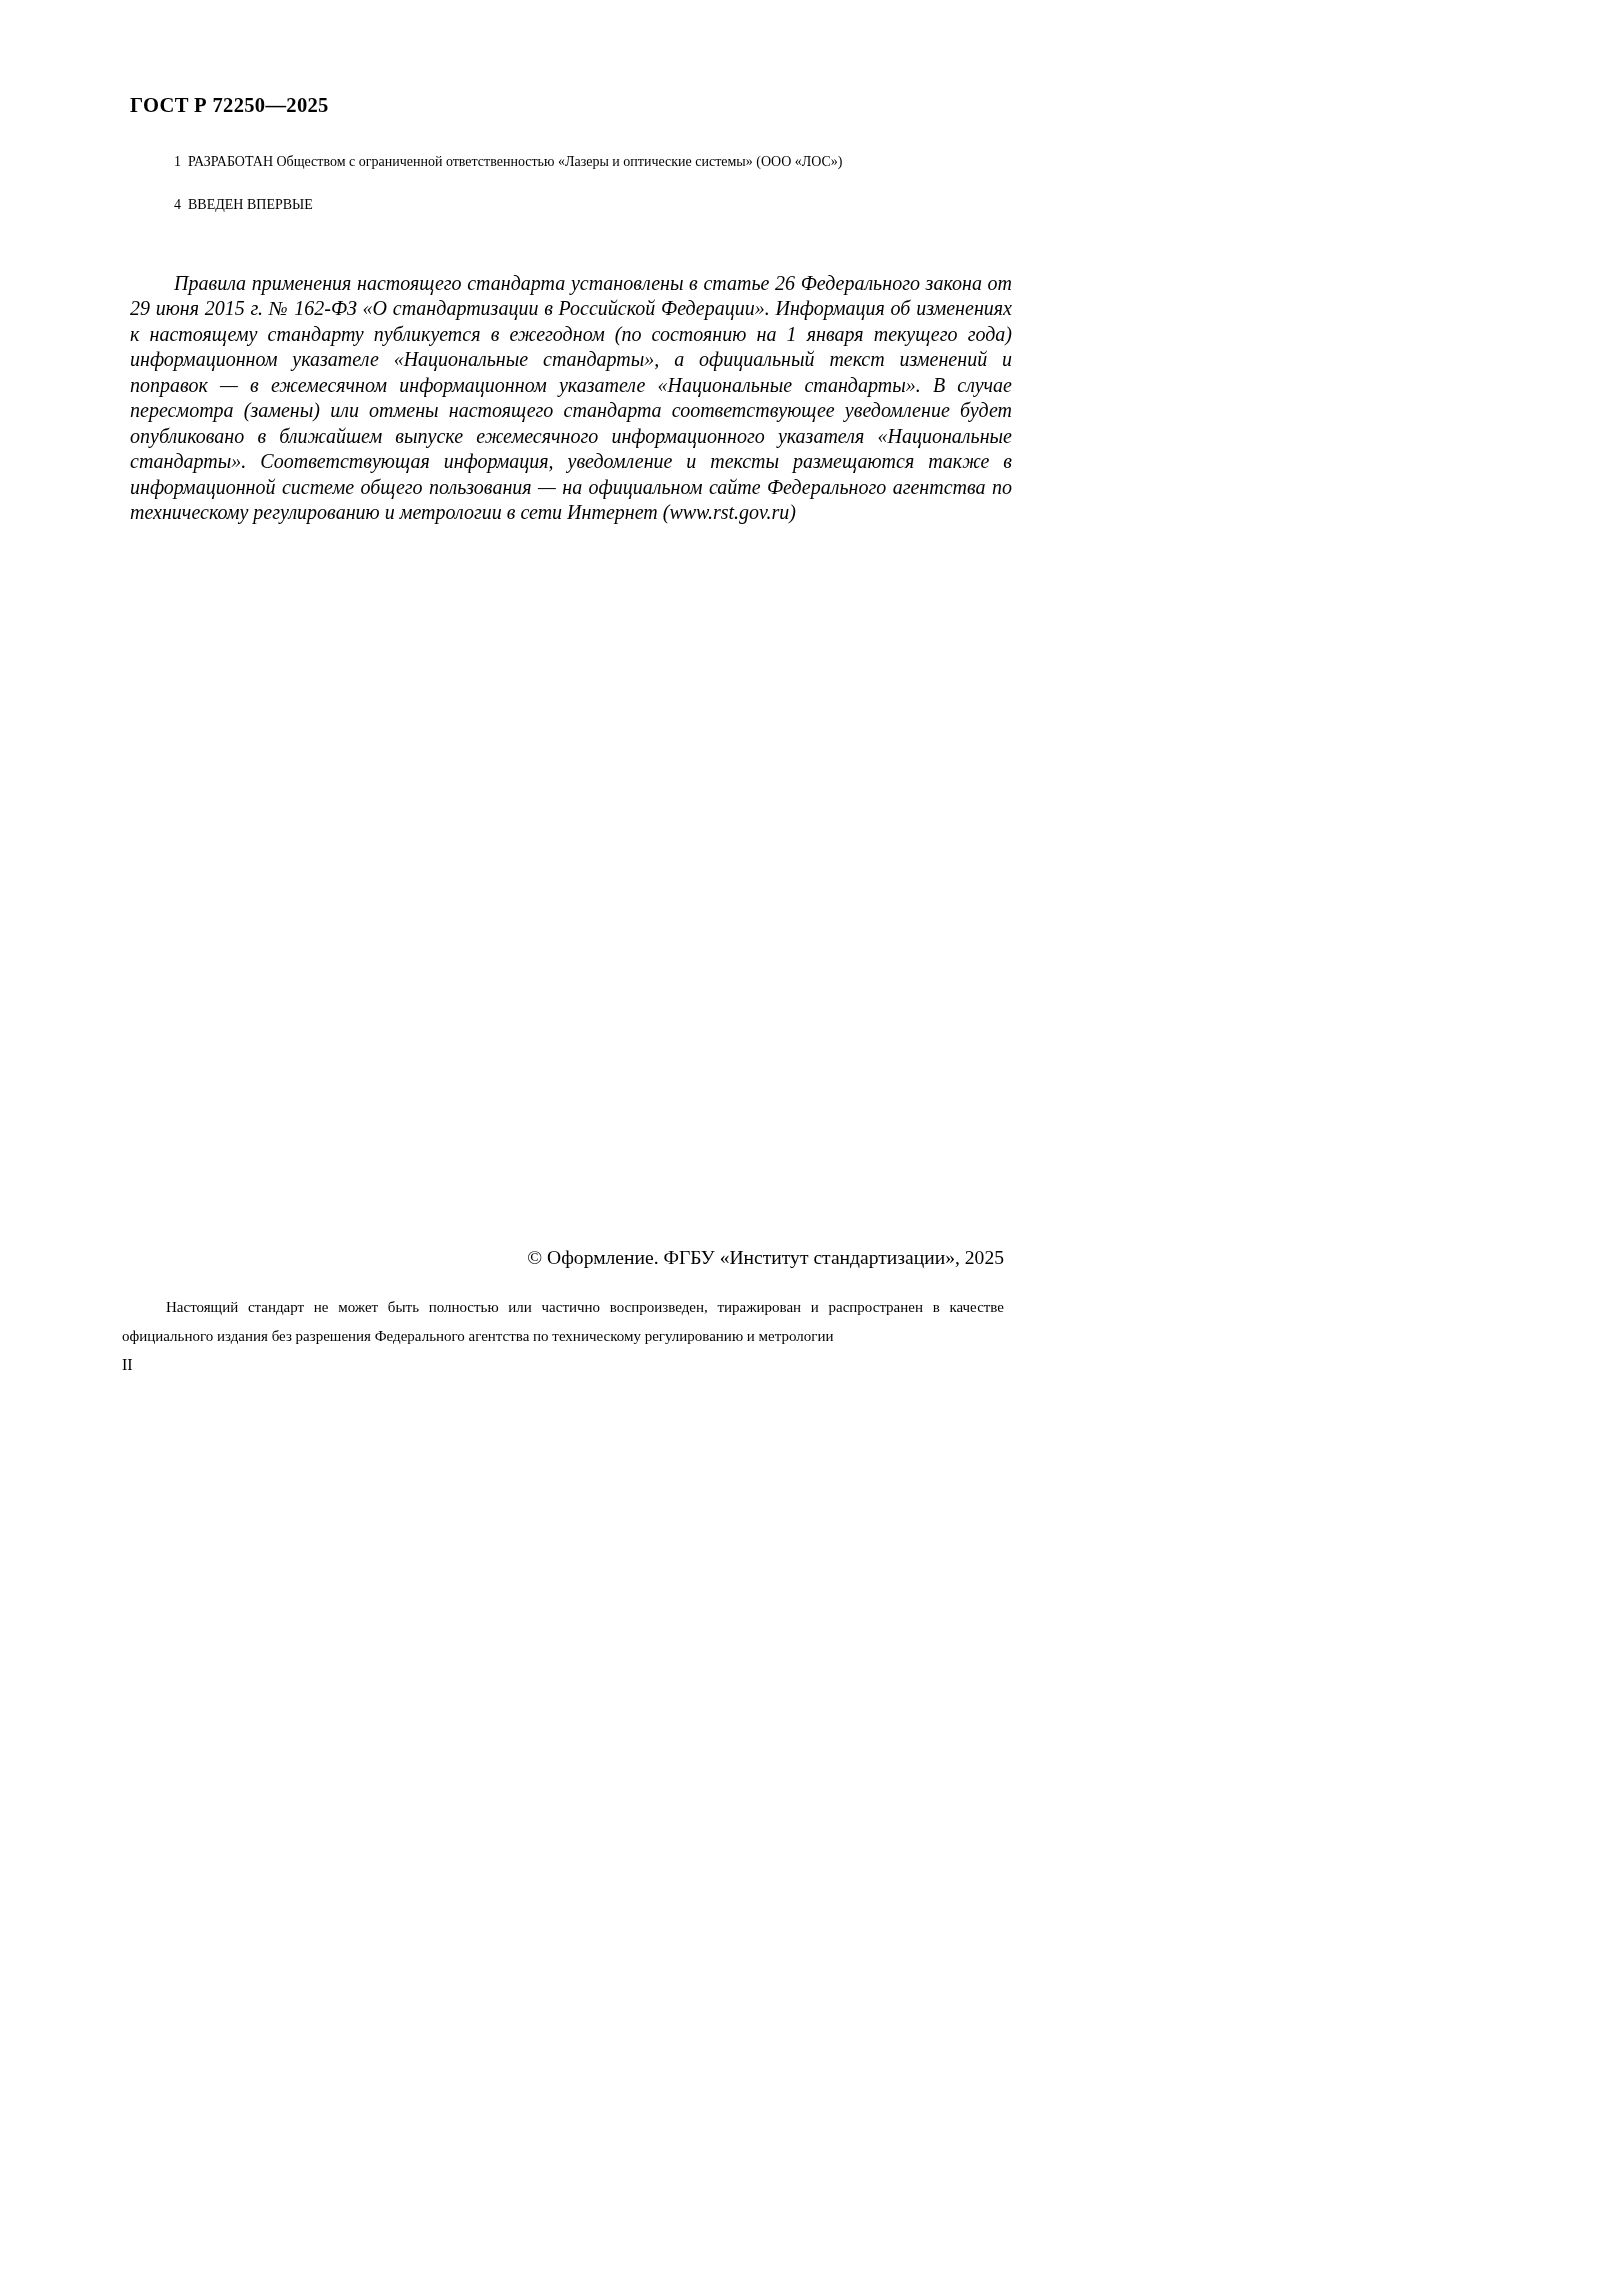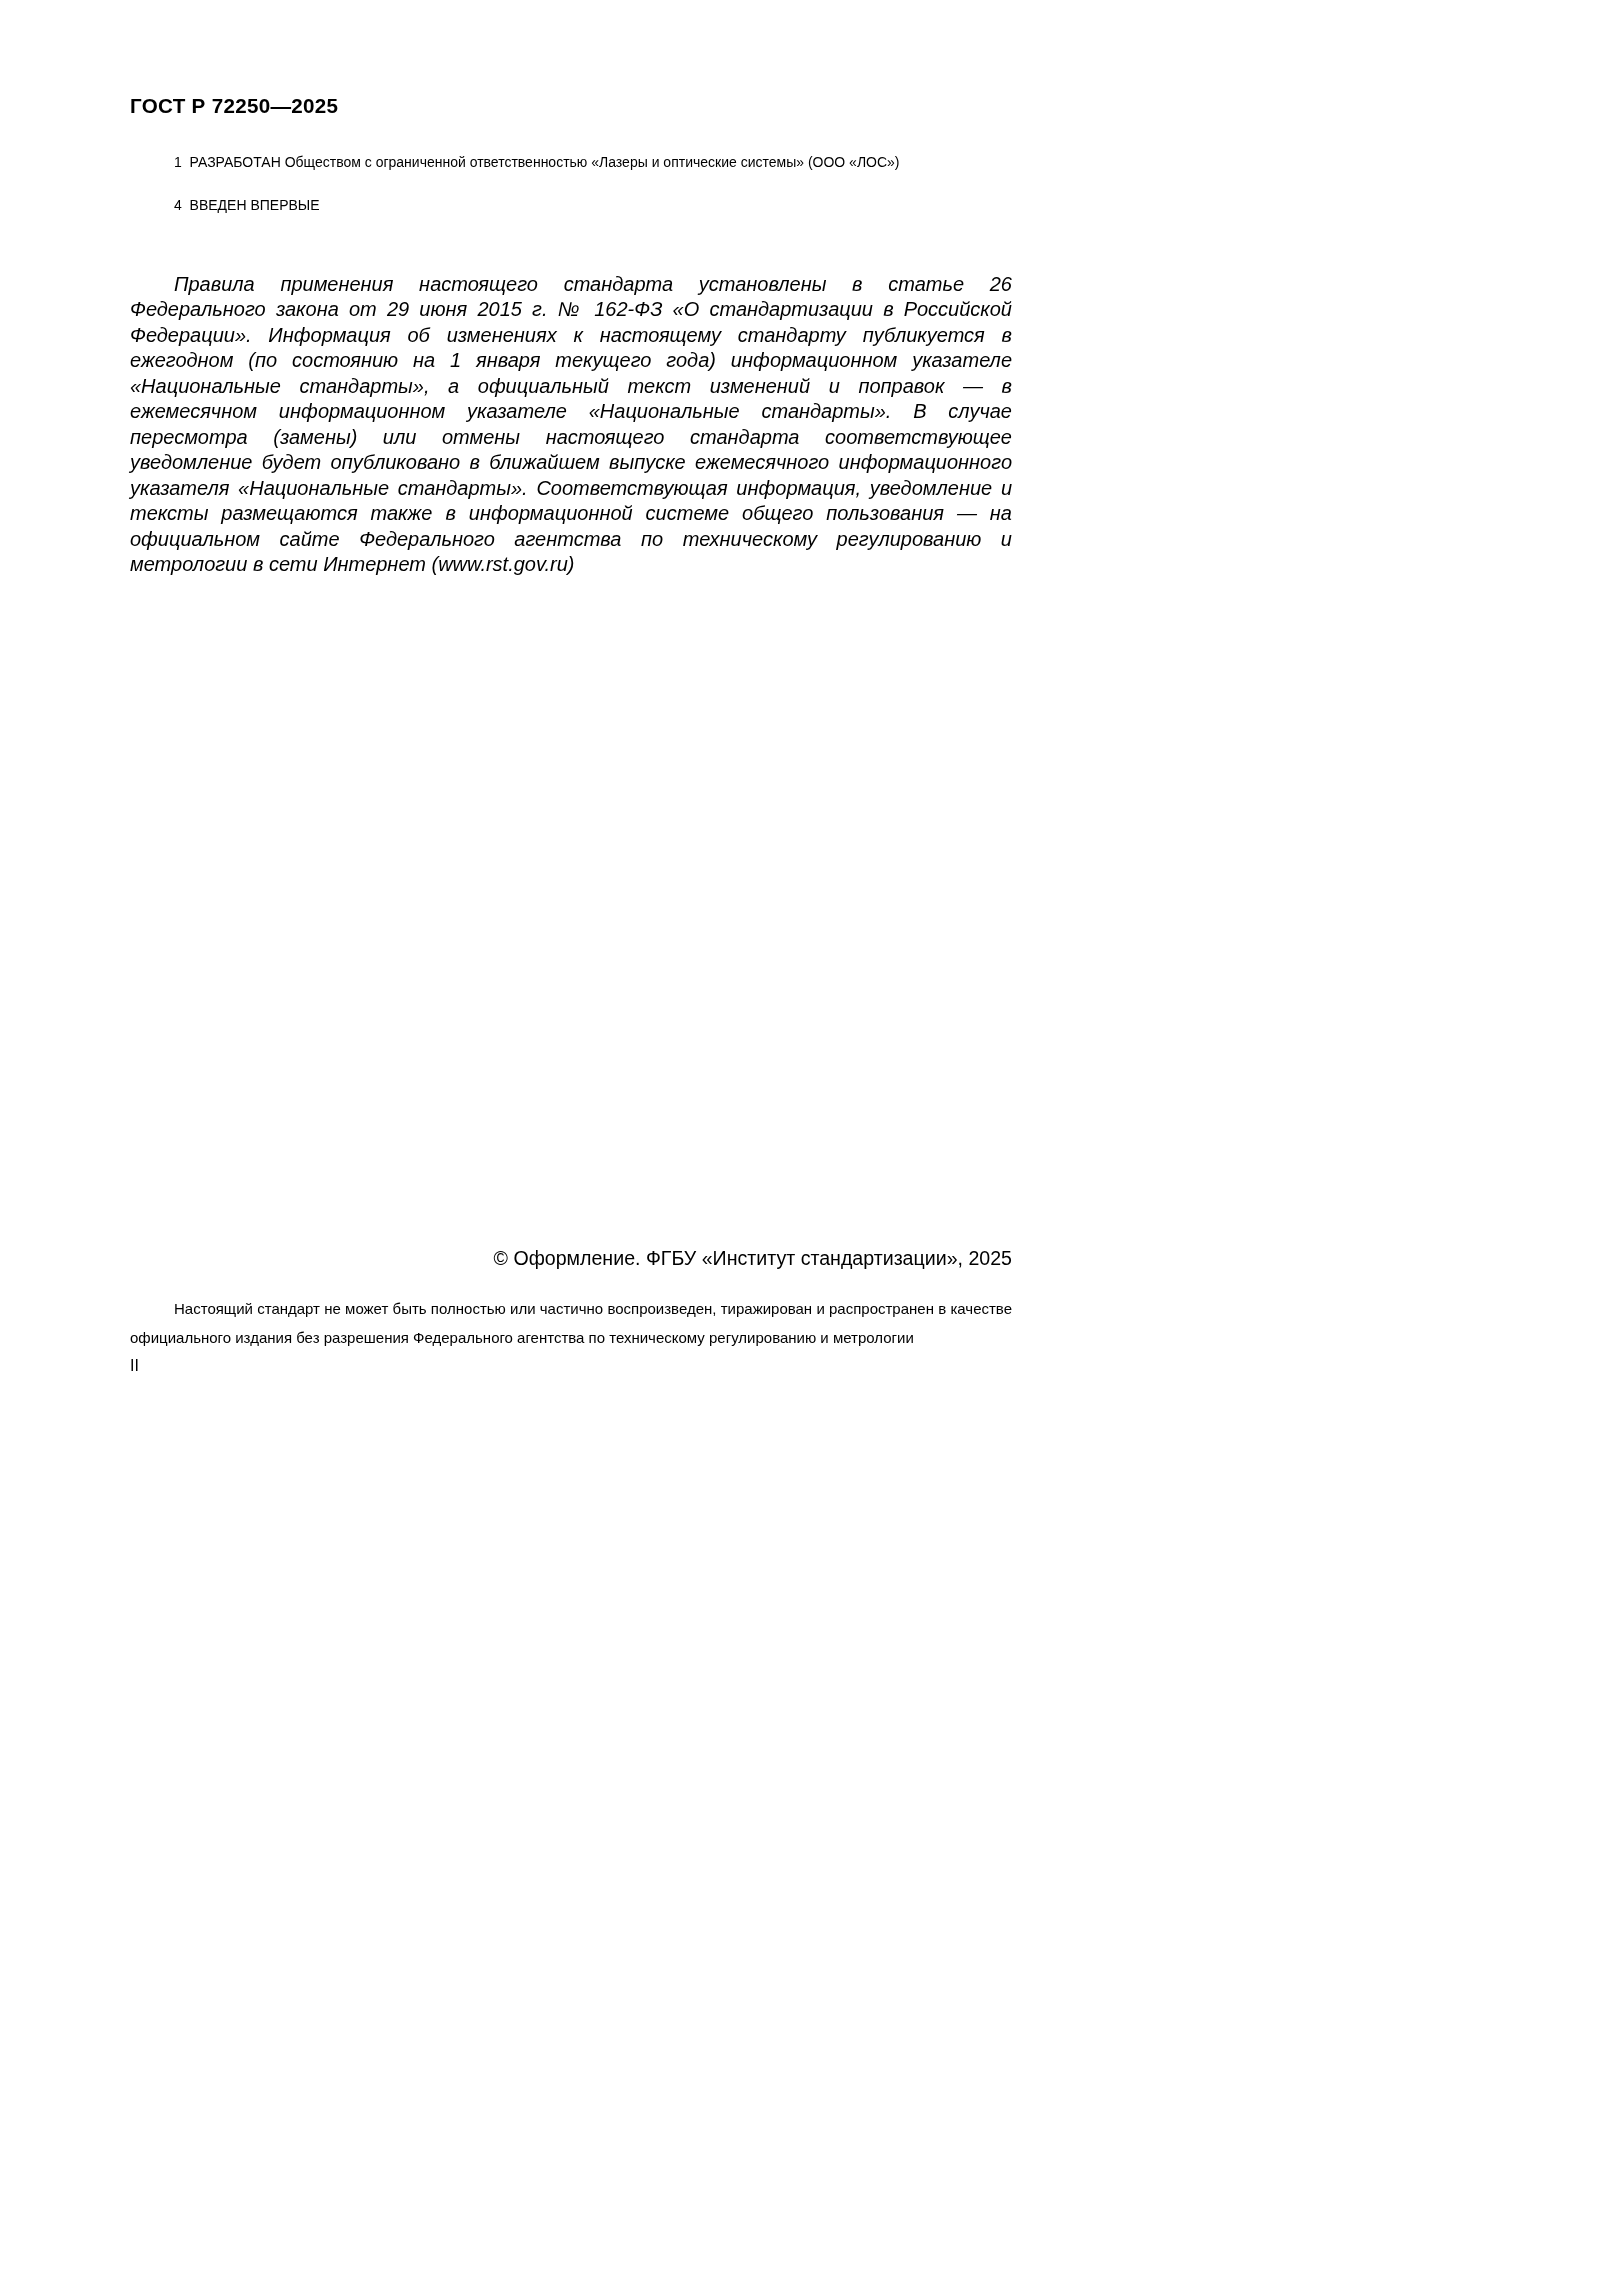--- a/index.html
+++ b/index.html
@@ -1,15 +1,15 @@
 <!DOCTYPE html>
 <html><head>
 <meta charset="utf-8">
 <style>
-  * { margin: 0; padding: 0; box-sizing: border-box; }
+  * { margin: 0; padding: 0; box-sizing: border-box; font-family: Liberation Serif, serif; }
   html, body {
     background: #ffffff;
   }
   body {
     width: 1621px;
     height: 2293px;
     position: relative;
     font-family: "Liberation Sans", sans-serif;
     color: #000000;
   }
@@ -49,21 +49,21 @@
   .legal {
     margin-top: 51px;
     font-size: 20px;
     font-style: italic;
     line-height: 25.5px;
     text-align: justify;
     text-indent: 44px;
   }
   .bottom-block {
     position: absolute;
-    left: 130px;
+    left: 122px;
     top: 1247px;
     width: 882px;
   }
   .copyright {
     font-size: 19.6px;
     text-align: right;
   }
   .restriction {
     margin-top: 23.5px;
     font-size: 15px;

